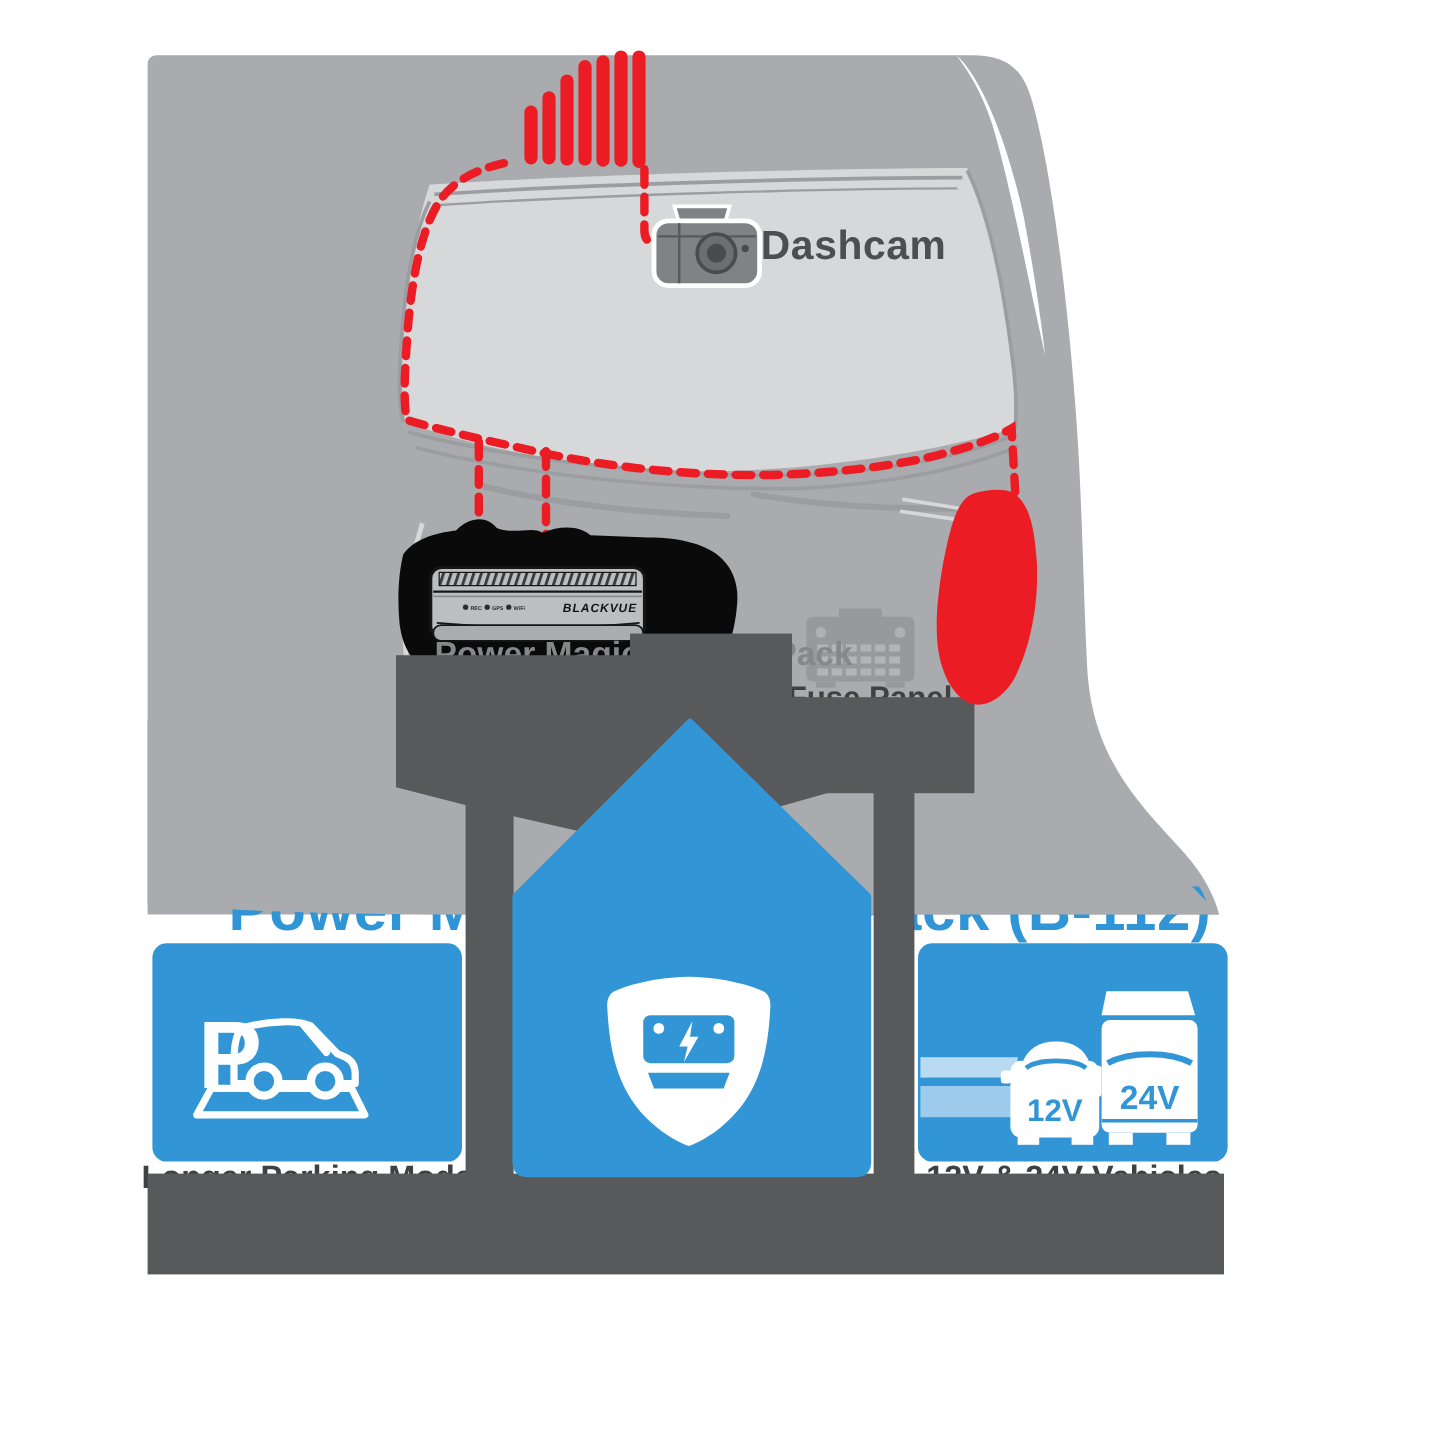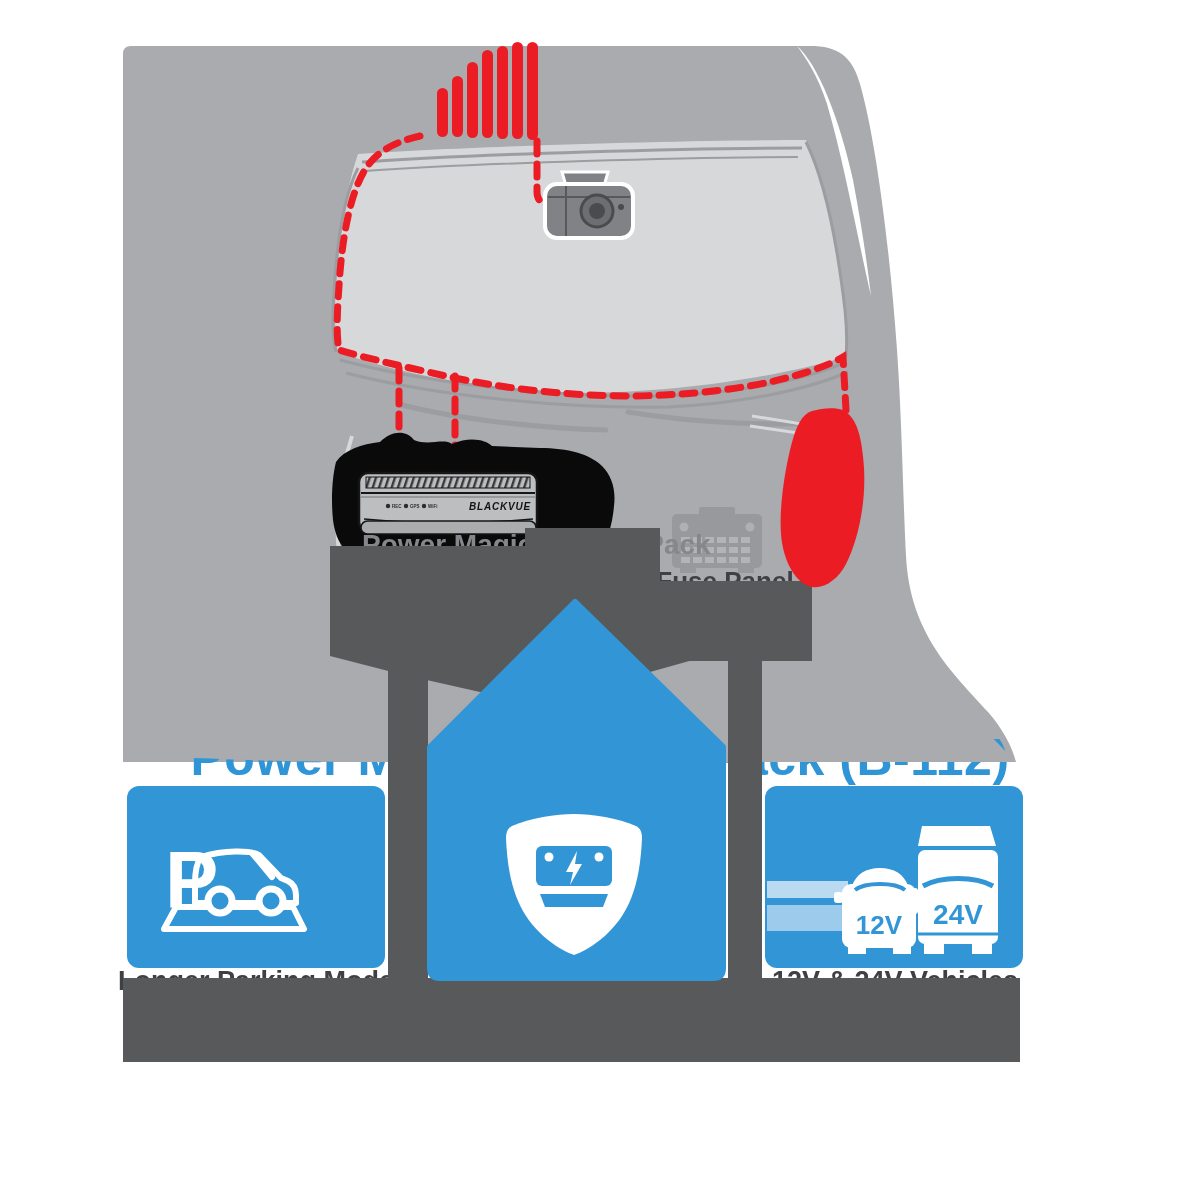--- a/index.html
+++ b/index.html
@@ -216,13 +216,14 @@
       <rect x="918" y="850" width="80" height="94" rx="7" fill="#ffffff"></rect>
       <rect x="909" y="888" width="9" height="26" rx="3" fill="#ffffff"></rect>
       <path d="M923,886 C941,876 975,876 993,886" stroke="#3296d6" stroke-width="5" fill="none"></path>
       <path d="M918,934 L998,934" stroke="#3296d6" stroke-width="3"></path>
       <rect x="924" y="944" width="20" height="10" fill="#ffffff"></rect>
       <rect x="972" y="944" width="20" height="10" fill="#ffffff"></rect>
       <text x="958" y="924" text-anchor="middle" font-size="28" font-weight="bold" fill="#3296d6">24V</text>
     </g>
   </svg>
 
+  <div class="txt z4" id="dashcam-label">Dashcam</div>
 </div>
 
 </body></html>

